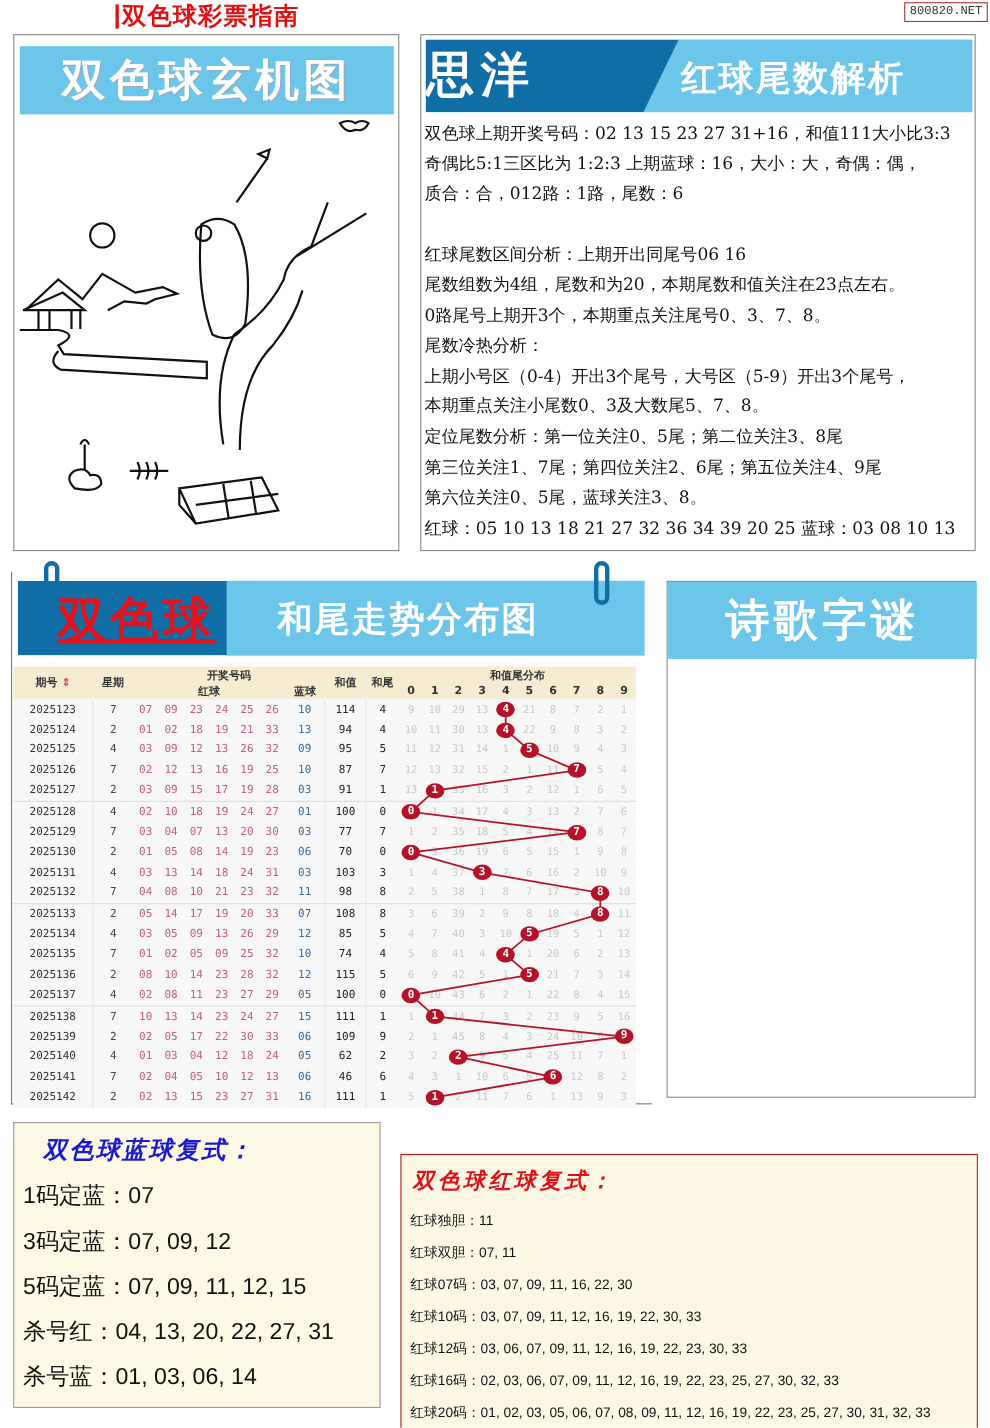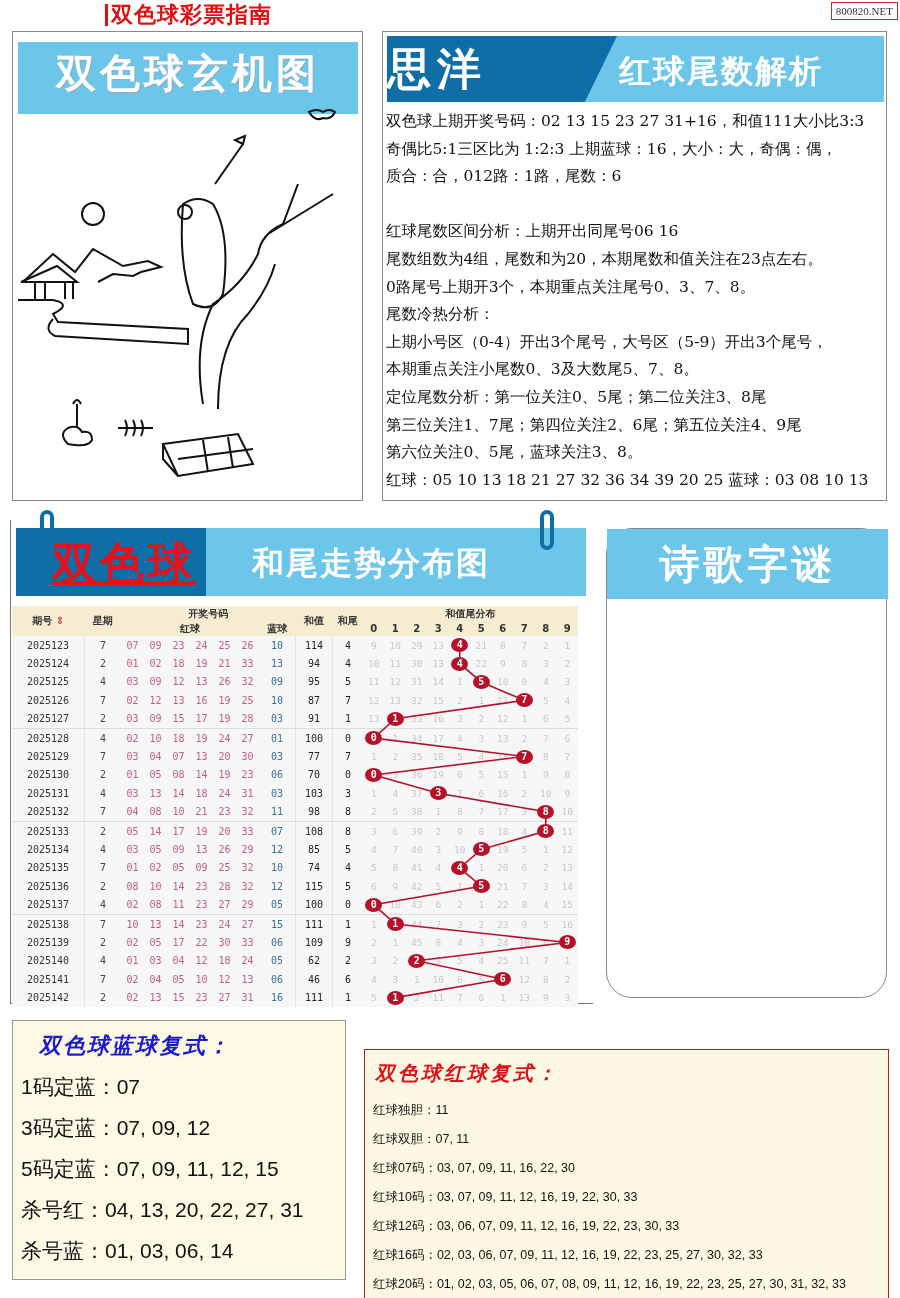--- a/index.html
+++ b/index.html
@@ -1,25 +1,25 @@
 <!DOCTYPE html>
 <html><head>
 <meta charset="utf-8">
 <style>
   html,body{margin:0;padding:0;}
   body{width:900px;height:1298px;background:#fff;position:relative;overflow:hidden;font-family:"DejaVu Sans",sans-serif;color:#111;}
   .abs{position:absolute;}
   .brand-title{left:105px;top:0;font-size:22px;font-weight:bold;color:#e01010;letter-spacing:1px;font-family:Liberation Serif, serif;}
   .brand-title .bar{display:inline-block;width:3px;height:22px;background:#e01010;vertical-align:-4px;margin-right:3px;}
-  .site-badge{right:2px;top:2px;border:1px solid #a33;color:#333;font-size:11px;padding:2px 4px;font-family:Liberation Serif, serif;background:#fff;}
+  .site-badge{right:2px;top:2px;border:1px solid #a33;color:#333;font-size:11px;padding:2px 4px;font-family:Liberation Mono, monospace;background:#fff;}
   .panel{border:1px solid #888;background:#fff;box-sizing:border-box;}
   .banner{background:#6cc6ea;color:#fff;font-weight:bold;}
   
   #puzzle{left:12px;top:31px;width:351px;height:470px;}
-  #puzzle .banner{position:absolute;left:5px;top:10px;width:340px;height:72px;font-size:40px;line-height:62px;text-align:center;letter-spacing:4px;text-shadow:1px 1px 0 #9ab;}
+  #puzzle .banner{position:absolute;left:5px;top:10px;width:340px;height:62px;font-size:40px;line-height:62px;text-align:center;letter-spacing:4px;text-shadow:1px 1px 0 #9ab;}
   #puzzle svg{position:absolute;left:0;top:72px;}
   
   #analysis{left:382px;top:31px;width:505px;height:470px;}
   #analysis .banner{position:absolute;left:4px;top:4px;width:497px;height:66px;}
   #analysis .banner .dark{position:absolute;left:0;top:0;width:230px;height:66px;background:#0f6ea5;clip-path:polygon(0 0,100% 0,86% 100%,0 100%);font-size:44px;line-height:66px;box-sizing:border-box;letter-spacing:6px;}
   #analysis .banner .light{position:absolute;left:232px;top:0;font-size:32px;line-height:70px;letter-spacing:2px;}
   #analysis .body{position:absolute;left:3px;top:76px;right:4px;font-family:"DejaVu Serif",serif;font-size:15.5px;line-height:27.6px;color:#111;}
   #analysis .body div{white-space:nowrap;overflow:hidden;}
   
   #trend-banner{left:16px;top:528px;width:570px;height:68px;}
@@ -36,21 +36,21 @@
   table.trend td.wk{width:36px;border-left:1px solid #e5e5e5;}
   table.trend td.rb{width:23px;color:#c0607a;}
   table.trend td.bb{width:36px;color:#3a6d9a;}
   table.trend td.sum{width:36px;border-left:1px solid #e5e5e5;color:#222;}
   table.trend td.tail{width:30px;border-left:1px solid #e5e5e5;color:#222;}
   table.trend td.dist{width:21.5px;color:#c8c8c8;font-size:9.5px;}
   table.trend tr.grp td{border-top:1px solid #dcdcdc;}
   table.trend td.hit span{display:inline-block;width:17px;height:14px;border-radius:50%;background:#b5122a;color:#fff;font-weight:bold;line-height:14px;font-size:10px;position:relative;z-index:2;}
   svg#trend-line{position:absolute;left:0;top:0;pointer-events:none;z-index:1;}
   
-  #poem{left:606px;top:528px;width:281px;height:470px;border-radius:26px;}
+  #poem{left:606px;top:528px;width:281px;height:470px;}
   #poem .banner{position:absolute;left:0;top:0;width:281px;height:70px;font-size:40px;line-height:70px;text-align:center;letter-spacing:4px;}
   #poem .body{position:absolute;left:0;top:74px;width:281px;text-align:center;font-family:"DejaVu Serif",serif;}
   #poem .ttl{color:#e01010;font-weight:bold;font-size:20px;line-height:34px;}
   #poem .ln{color:#111;font-weight:bold;font-size:21px;line-height:44px;letter-spacing:2px;}
   
   #blue-box{left:12px;top:1020px;width:332px;height:258px;background:#fdf9e4;border:1px solid #999;}
   #blue-box .ttl{position:absolute;left:10px;top:10px;color:#1a1acf;font-style:italic;font-weight:bold;font-size:22px;font-family:"DejaVu Serif",serif;letter-spacing:2px;margin-left:16px;}
   #blue-box .row{position:absolute;left:8px;font-size:21px;color:#111;font-family:"Liberation Sans",sans-serif;white-space:nowrap;}
   
   #red-box{left:364px;top:1021px;width:523px;height:255px;background:#fdf8e3;border:1px solid #b91c1c;margin-top:28px;}

